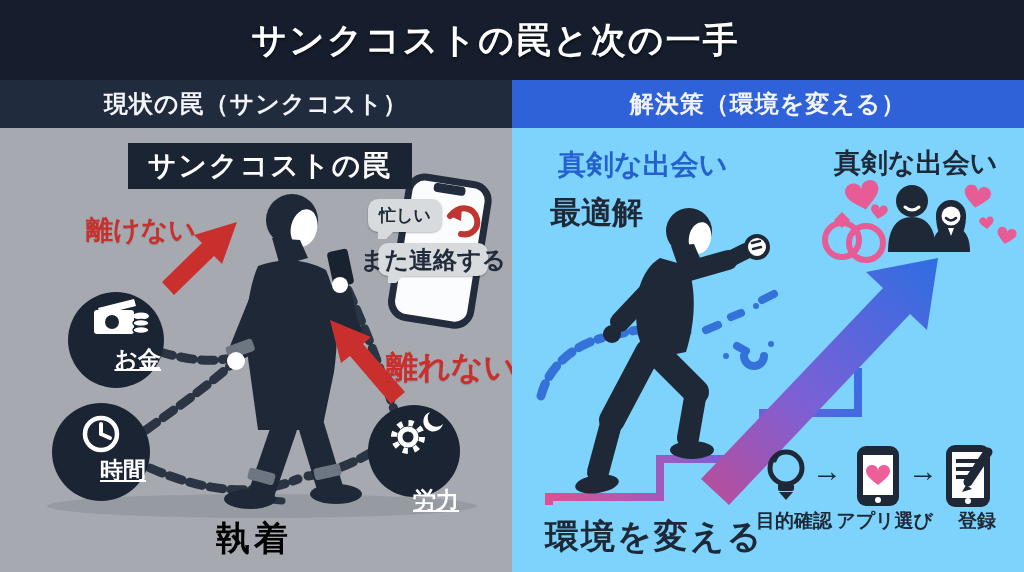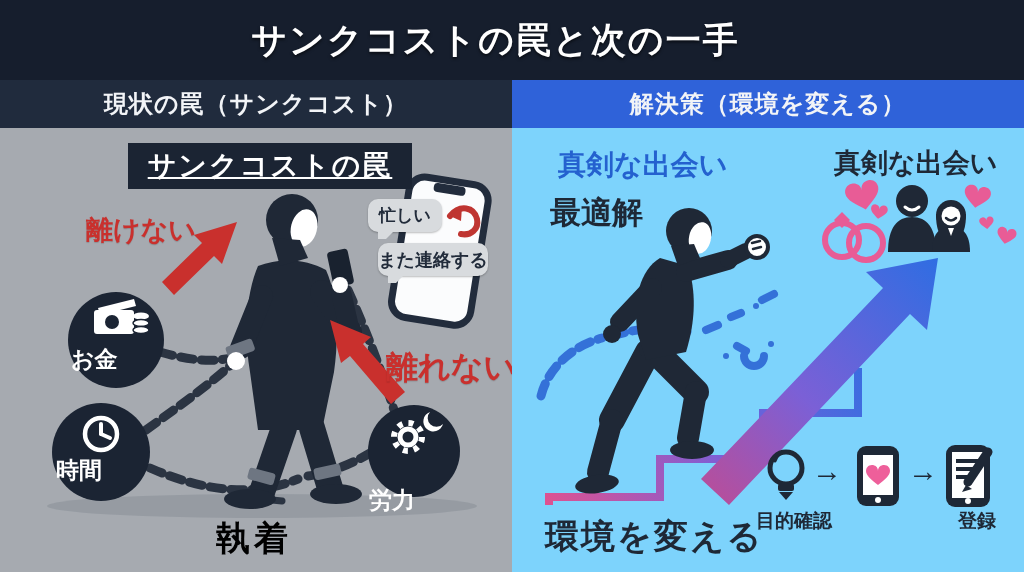--- a/index.html
+++ b/index.html
@@ -27,37 +27,37 @@
     position:absolute;left:0;top:128px;width:512px;height:444px;background:#a6aab0;
   }
   .panel-right{
     position:absolute;left:512px;top:128px;width:568px;height:444px;background:#7dd3fc;
   }
   .panel-left svg,.panel-right svg{position:absolute;left:0;top:0;}
   .abs{position:absolute;white-space:nowrap;}
   .badge{
     left:128px;top:15px;width:284px;height:46px;background:#1b2433;color:#ffffff;
     display:flex;align-items:center;justify-content:center;
-    font-size:28px;font-weight:800;letter-spacing:2px;text-decoration:underline;
+    font-size:28px;font-weight:800;letter-spacing:2px;
   }
   .red-label{color:#c9302d;font-weight:800;text-shadow:0 1px 1px rgba(0,0,0,.15);}
   .rl1{left:86px;top:84px;font-size:27px;}
   .rl2{left:386px;top:218px;font-size:32px;}
   .bubble{
     background:#d8dbde;color:#212b3a;font-weight:700;border-radius:10px;
     display:flex;align-items:center;justify-content:center;
     box-shadow:0 1px 2px rgba(0,0,0,.25);
   }
   .bb1{left:368px;top:71px;width:74px;height:33px;font-size:17px;}
-  .bb2{left:378px;top:115px;width:110px;height:33px;font-size:18px;}
+  .bb2{left:378px;top:115px;width:110px;height:33px;font-size:24px;}
   .bubble::after{
     content:"";position:absolute;left:10px;bottom:-7px;border:8px solid transparent;
     border-top-color:#d8dbde;border-left-color:#d8dbde;border-bottom:0;
   }
-  .circle-label{color:#ffffff;font-weight:700;font-size:23px;width:90px;text-align:left;}
+  .circle-label{color:#ffffff;font-weight:700;font-size:23px;width:90px;text-align:right;text-decoration:underline;}
   .cl-money{left:71px;top:216px;}
   .cl-time{left:56px;top:327px;}
   .cl-effort{left:369px;top:325px;margin-top:32px;}
   .caption-left{left:154px;top:388px;width:200px;text-align:center;
     color:#000000;font-size:34px;font-weight:800;letter-spacing:4px;}
   .goal-blue{left:46px;top:18px;color:#2461cf;font-size:28px;font-weight:800;}
   .optimal{left:38px;top:64px;color:#1e2836;font-size:31px;font-weight:800;}
   .goal-dark{left:322px;top:17px;color:#1e2836;font-size:27px;font-weight:800;}
   .caption-right{left:33px;top:386px;color:#1e2836;font-size:34px;font-weight:800;letter-spacing:2px;}
   .step-label{color:#1e2836;font-size:19px;font-weight:800;text-align:right;}
@@ -275,15 +275,16 @@
       </g>
     </svg>
 
     <div class="abs goal-blue">真剣な出会い</div>
     <div class="abs optimal">最適解</div>
     <div class="abs goal-dark">真剣な出会い</div>
     <div class="abs caption-right">環境を変える</div>
     <div class="abs step-arrow sa1">→</div>
     <div class="abs step-arrow sa2">→</div>
     <div class="abs step-label sl1">目的確認</div>
+    <div class="abs step-label sl2">アプリ選び</div>
     <div class="abs step-label sl3">登録</div>
   </div>
 </div>
 
 </body></html>

